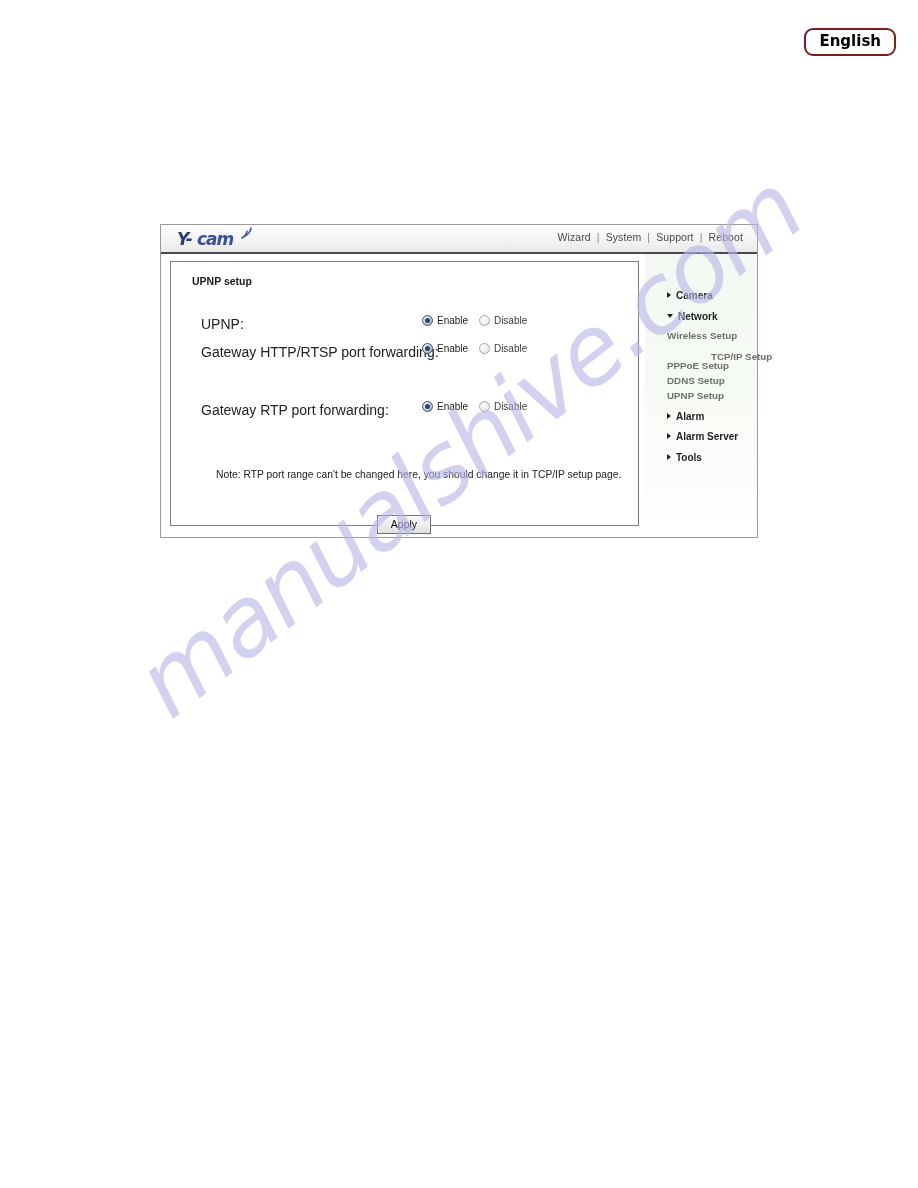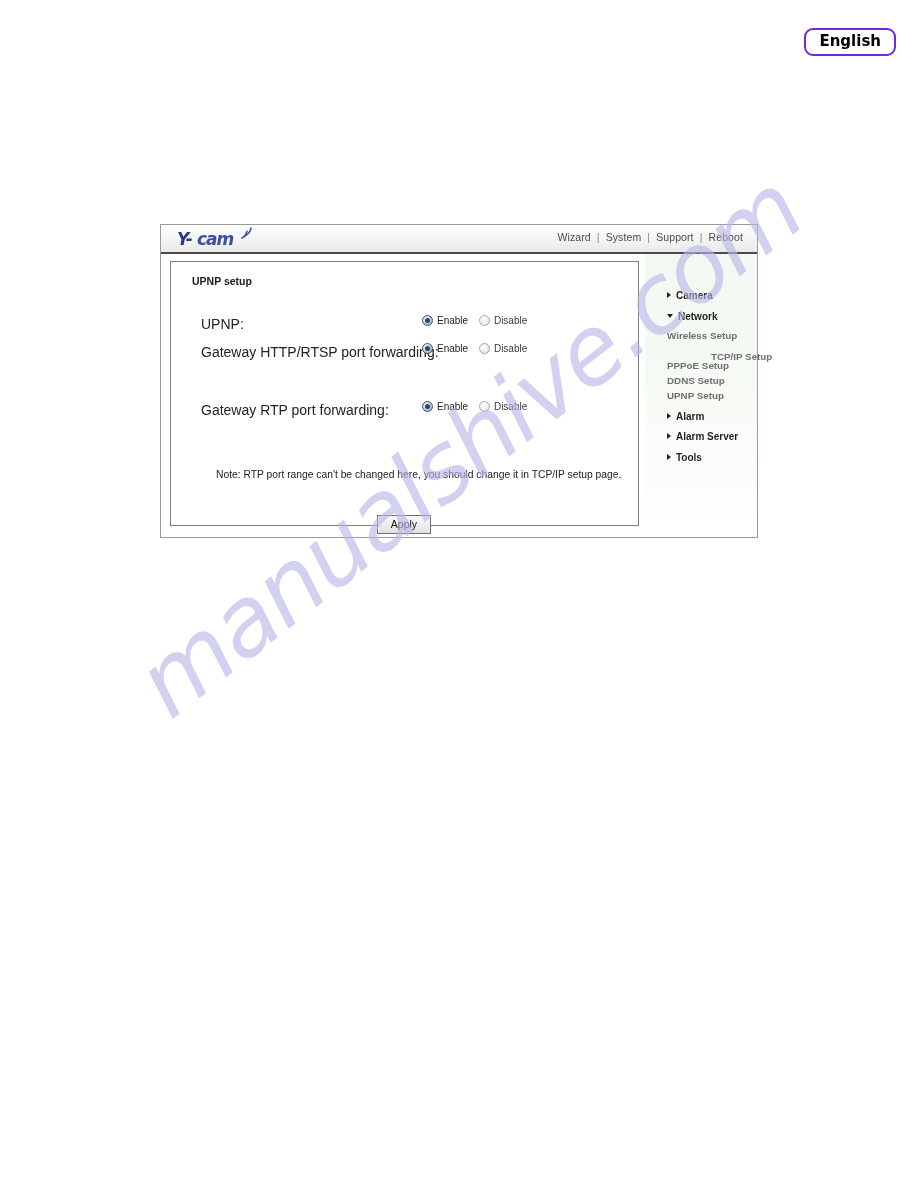--- a/index.html
+++ b/index.html
@@ -40,21 +40,21 @@
     white-space: nowrap;
     transform: rotate(-38deg);
     transform-origin: 0 50%;
   }
 
   
   #english-badge {
     position: absolute;
     right: 22px;
     top: 28px;
-    border: 2px solid #6d28d9;
+    border: 2px solid #7f1d1d;
     border-radius: 9px;
     padding: 3px 13px 4px 13px;
     font-size: 15px;
     font-weight: bold;
     font-family: "DejaVu Sans", sans-serif;
     color: #000000;
     background: #ffffff;
     z-index: 10;
     line-height: 1.15;
   }

